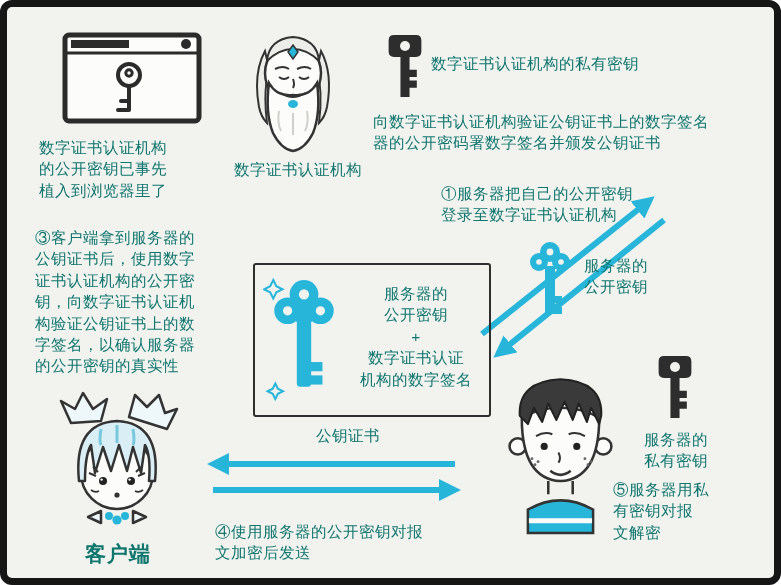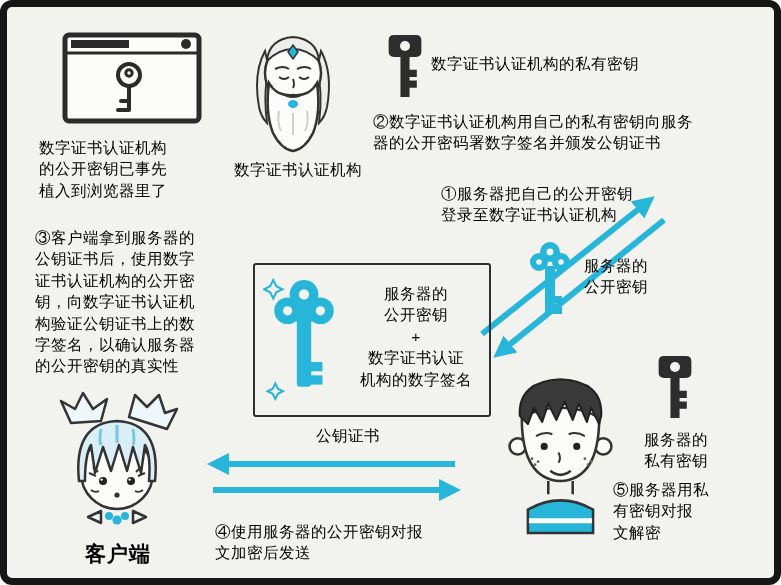--- a/index.html
+++ b/index.html
@@ -11,21 +11,21 @@
     position:relative;
     width:781px; height:585px;
     background:#f2f2ef;
     border:7px solid #161616;
     border-radius:12px;
     overflow:hidden;
   }
   .abs { position:absolute; }
   .txt {
     white-space:pre-line;
-    color:#000000;
+    color:#0f766e;
     font-size:15.5px;
     line-height:1.38;
     font-weight:500;
     letter-spacing:0.5px;
   }
   .center { text-align:center; }
   .big-label { font-size:21px; font-weight:700; letter-spacing:1px; }
   .cert-box {
     border:2.5px solid #2e2e2e;
     border-radius:3px;
@@ -69,21 +69,21 @@
 
   <div class="abs txt center" style="left:216px; top:152px; width:150px;">数字证书认证机构</div>
 
   <svg class="abs" style="left:378px; top:26px;" width="40" height="66" viewBox="0 0 44 72">
     <path d="M10 2 h24 q6 0 6 6 v12 q0 6 -6 6 h-7 v14 h8 v8 h-8 v4 h8 v8 h-8 v10 h-10 v-44 h-7 q-6 0 -6 -6 v-12 q0 -6 6 -6 z" fill="#2d2d2d"></path>
     <ellipse cx="22" cy="14" rx="5.5" ry="5.5" fill="#f2f2ef"></ellipse>
   </svg>
 
   <div class="abs txt" style="left:424px; top:46px; width:240px;">数字证书认证机构的私有密钥</div>
 
-  <div class="abs txt" style="left:366px; top:104px; width:404px;">②数字证书认证机构用自己的私有密钥向服务
+  <div class="abs txt" style="left:366px; top:104px; width:404px;">向数字证书认证机构验证公钥证书上的数字签名
 器的公开密码署数字签名并颁发公钥证书</div>
 
   <div class="abs txt" style="left:434px; top:176px; width:262px;">①服务器把自己的公开密钥
 登录至数字证书认证机构</div>
 
   <svg class="abs" style="left:443px; top:179px;" width="228" height="172" viewBox="0 0 228 172">
     <defs>
       <marker id="ah1" markerWidth="22" markerHeight="22" refX="16" refY="11" orient="auto" markerUnits="userSpaceOnUse">
         <path d="M0 0 L22 11 L0 22 Z" fill="#27b6da"></path>
       </marker>

